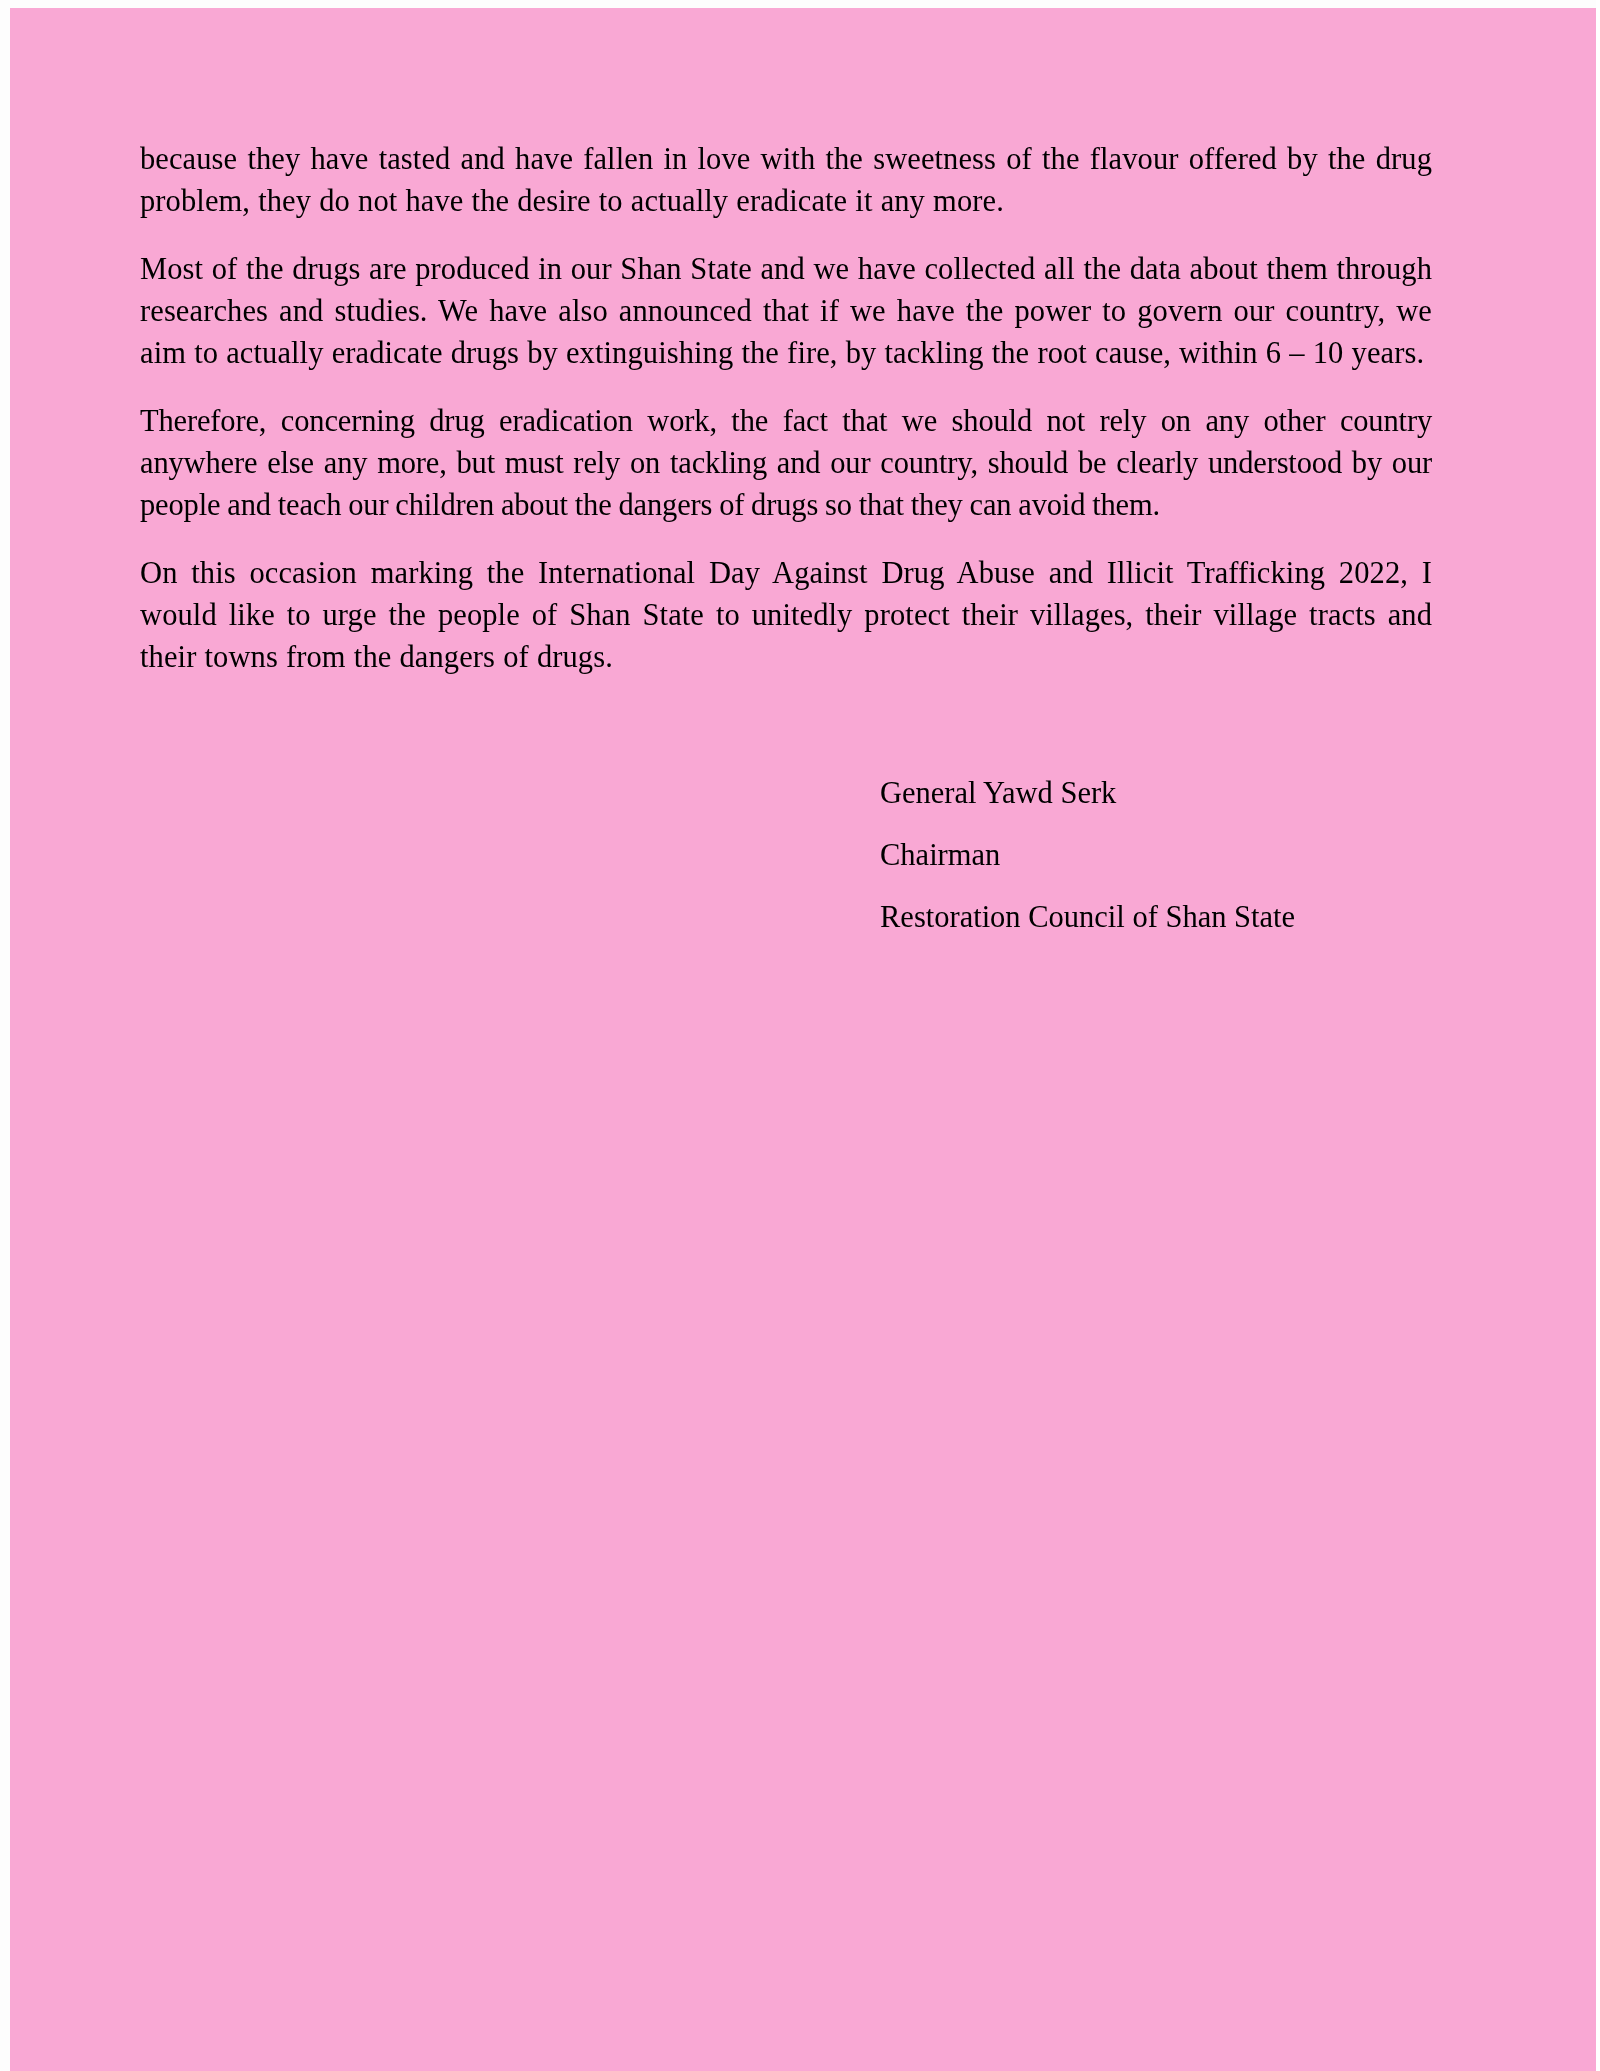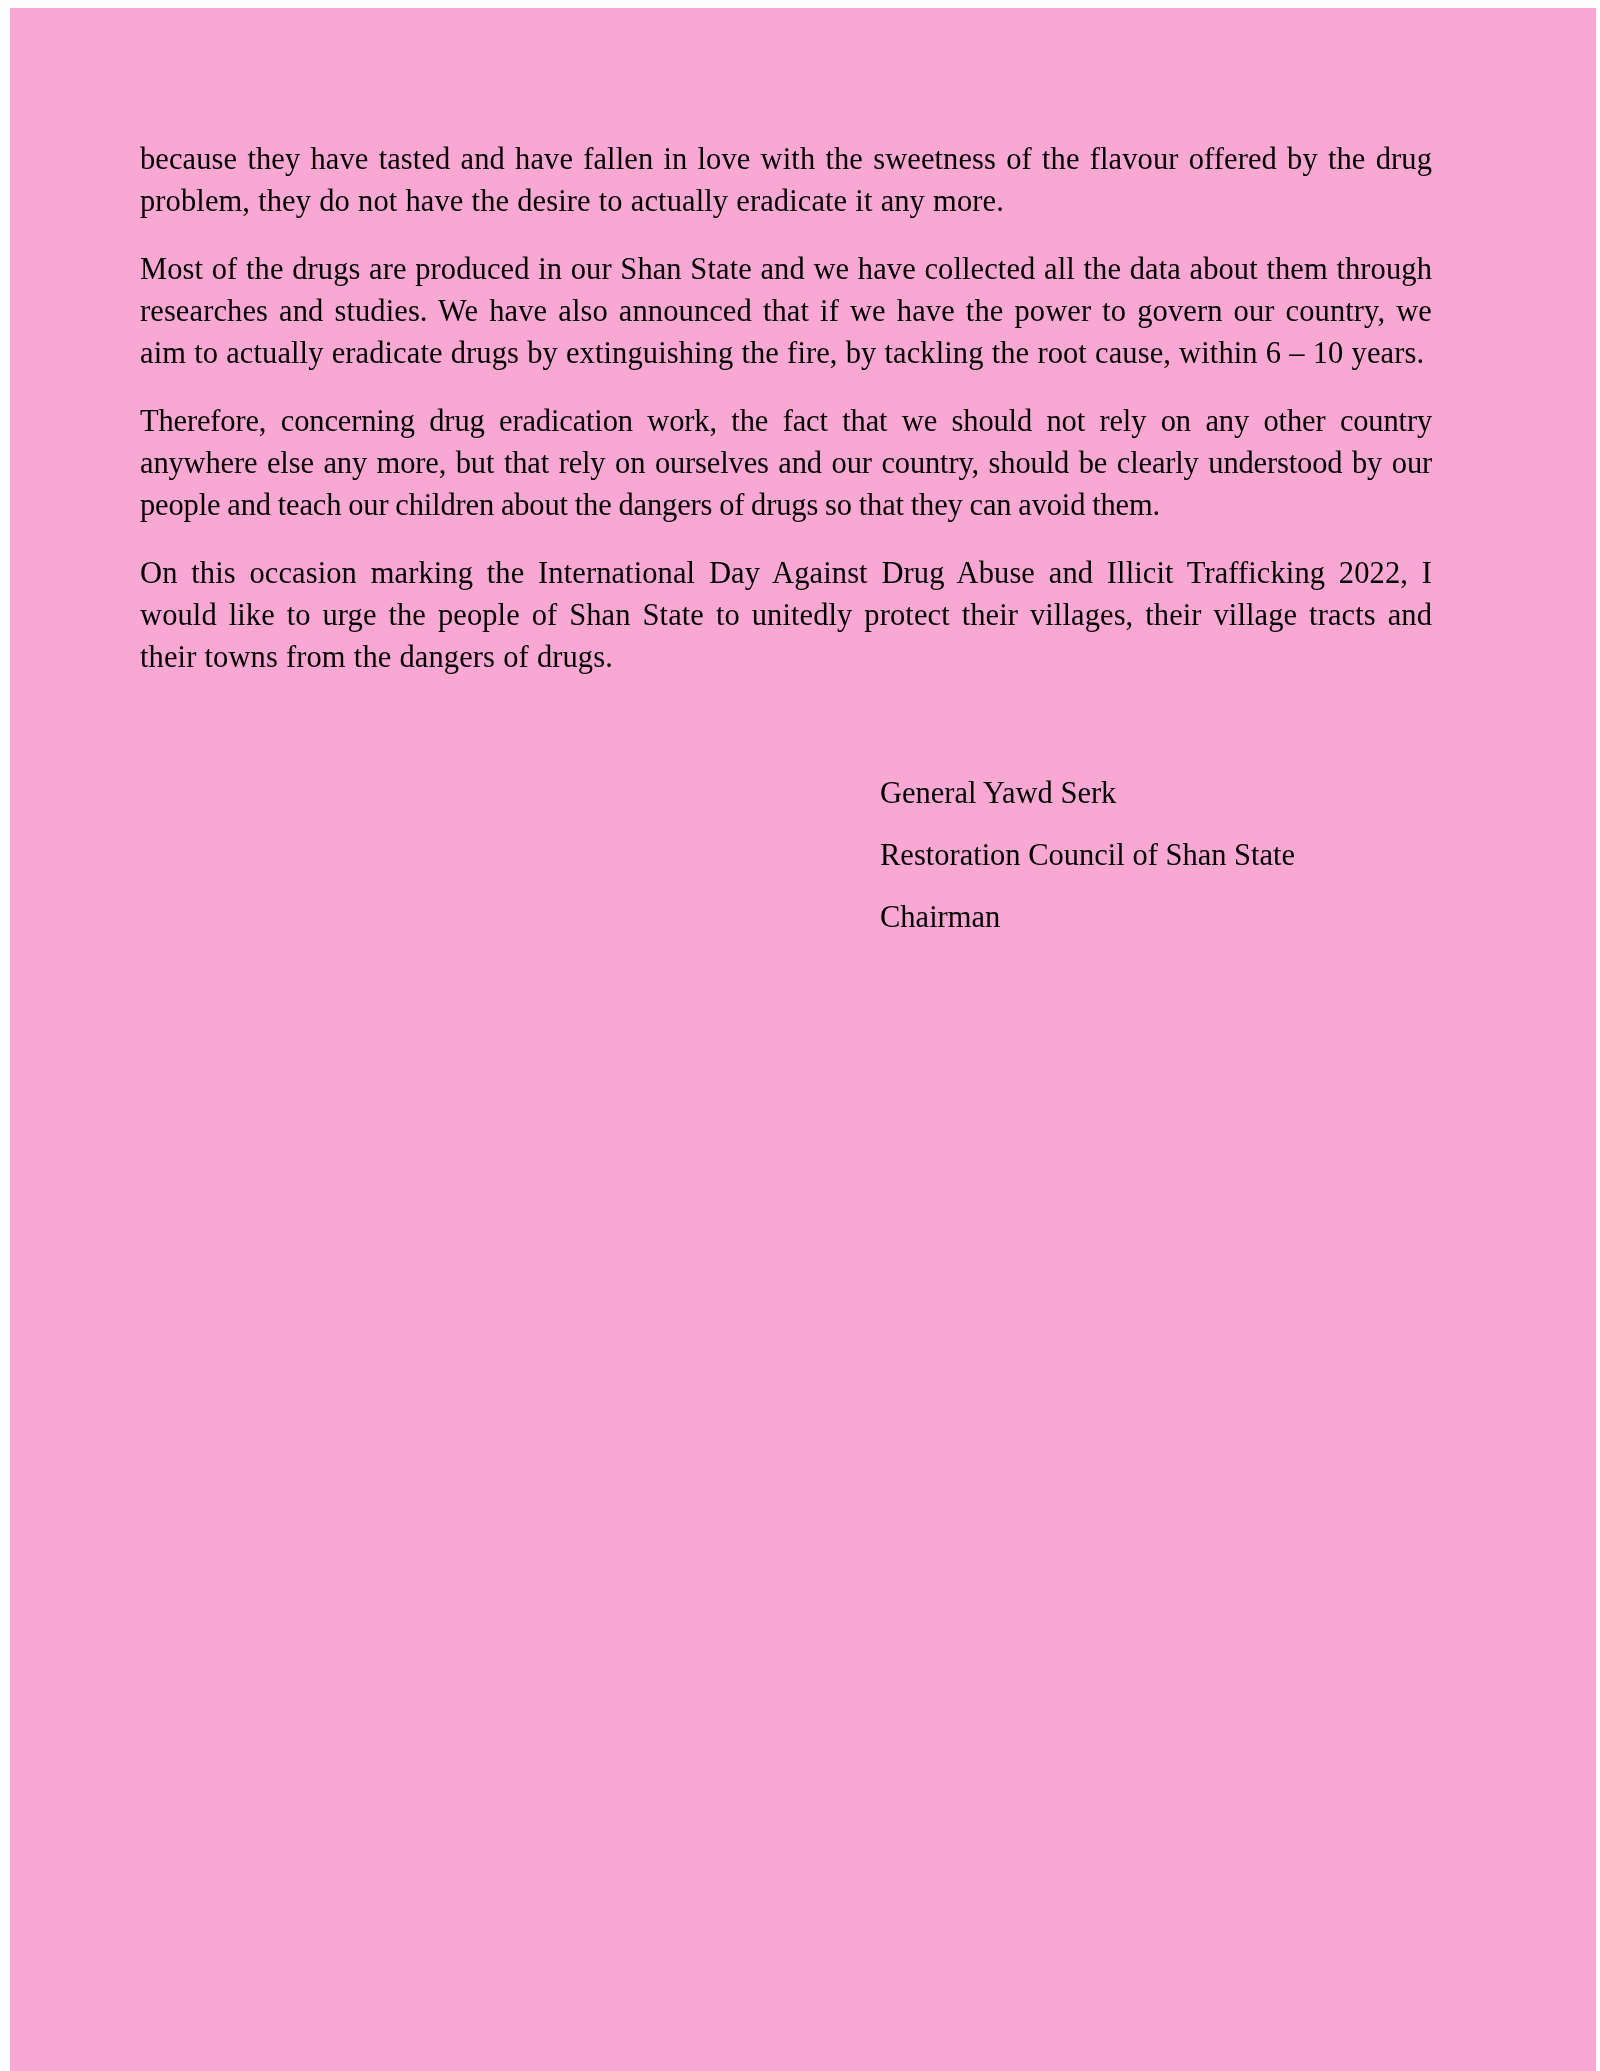--- a/index.html
+++ b/index.html
@@ -77,23 +77,23 @@
 <body>
 
 <div class="page">
 
   <div class="scan-edge-top"></div>
   <div class="scan-edge-left"></div>
 
   <div class="body-block">
     <p class="para">because they have tasted and have fallen in love with the sweetness of the flavour offered by the drug problem, they do not have the desire to actually eradicate it any more.</p>
     <p class="para">Most of the drugs are produced in our Shan State and we have collected all the data about them through researches and studies. We have also announced that if we have the power to govern our country, we aim to actually eradicate drugs by extinguishing the fire, by tackling the root cause, within 6 – 10 years.</p>
-    <p class="para tight">Therefore, concerning drug eradication work, the fact that we should not rely on any other country anywhere else any more, but that rely on ourselves and our country, should be clearly understood by our people and teach our children about the dangers of drugs so that they can avoid them.</p>
+    <p class="para tight">Therefore, concerning drug eradication work, the fact that we should not rely on any other country anywhere else any more, but must rely on tackling and our country, should be clearly understood by our people and teach our children about the dangers of drugs so that they can avoid them.</p>
     <p class="para">On this occasion marking the International Day Against Drug Abuse and Illicit Trafficking 2022, I would like to urge the people of Shan State to unitedly protect their villages, their village tracts and their towns from the dangers of drugs.</p>
   </div>
 
   <div class="signature-block">
     <div class="sig-line">General Yawd Serk</div>
+    <div class="sig-line">Chairman</div>
     <div class="sig-line">Restoration Council of Shan State</div>
-    <div class="sig-line">Chairman</div>
   </div>
 
 </div>
 
 </body></html>

